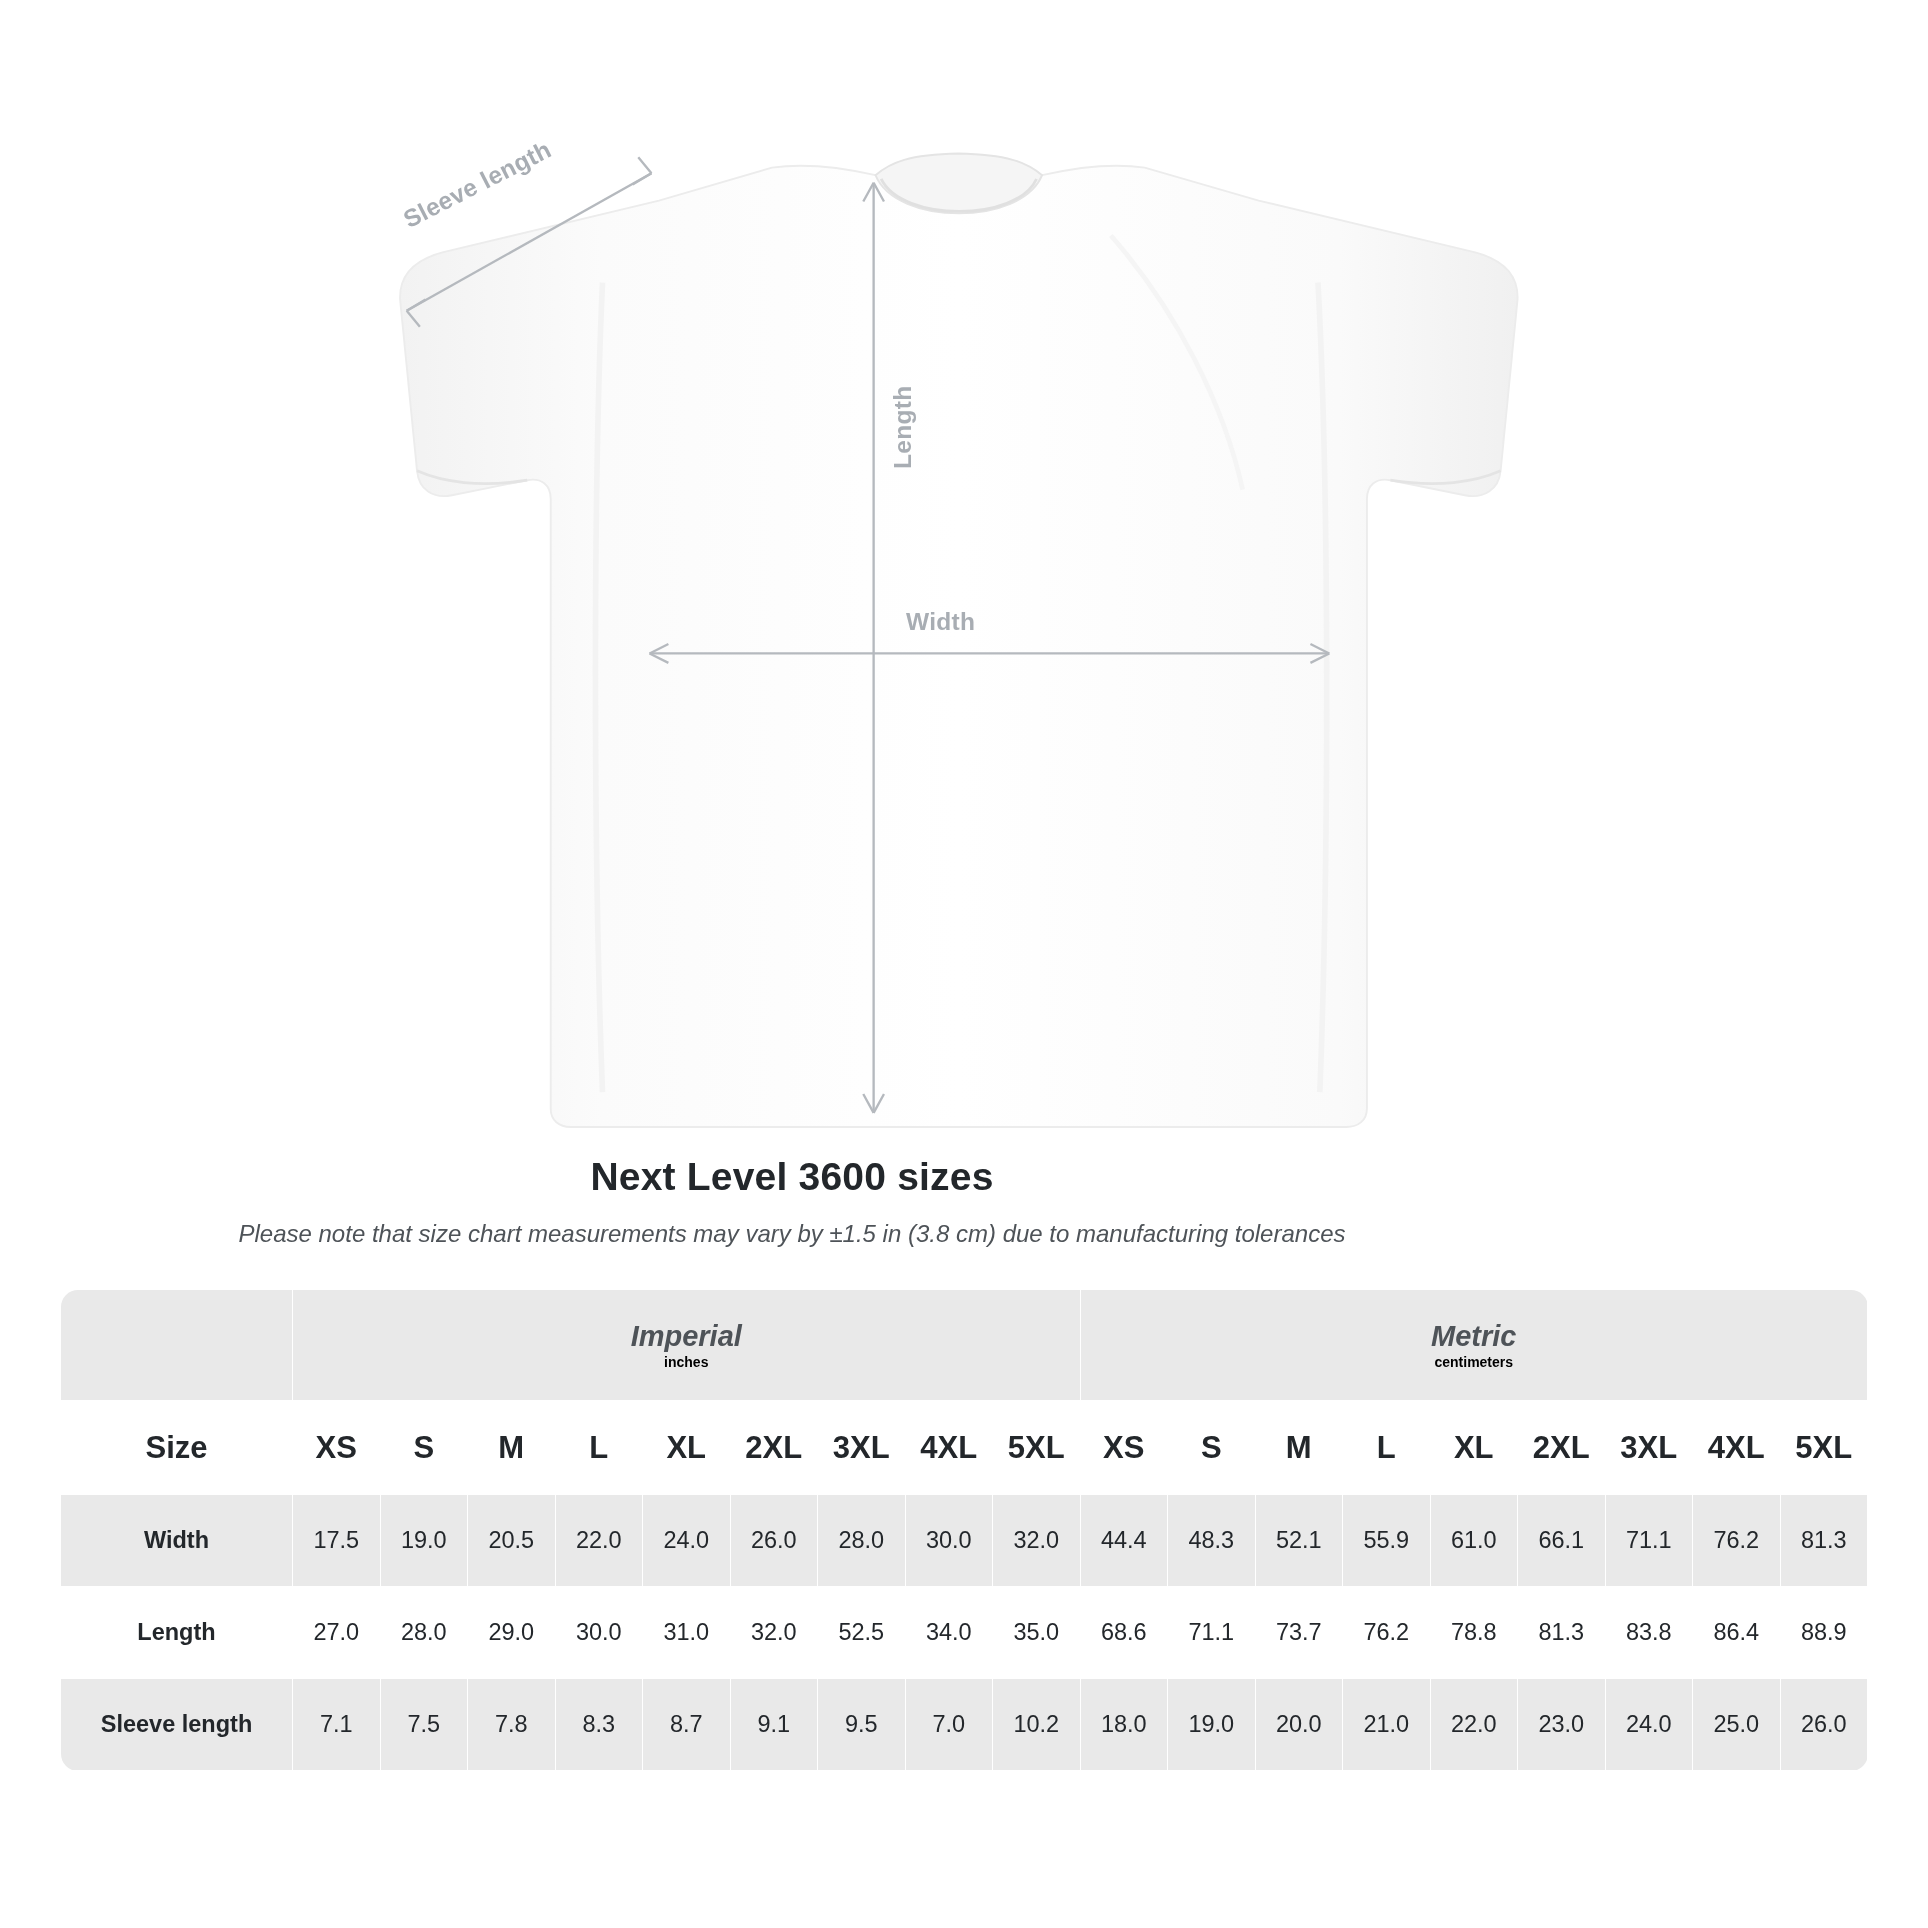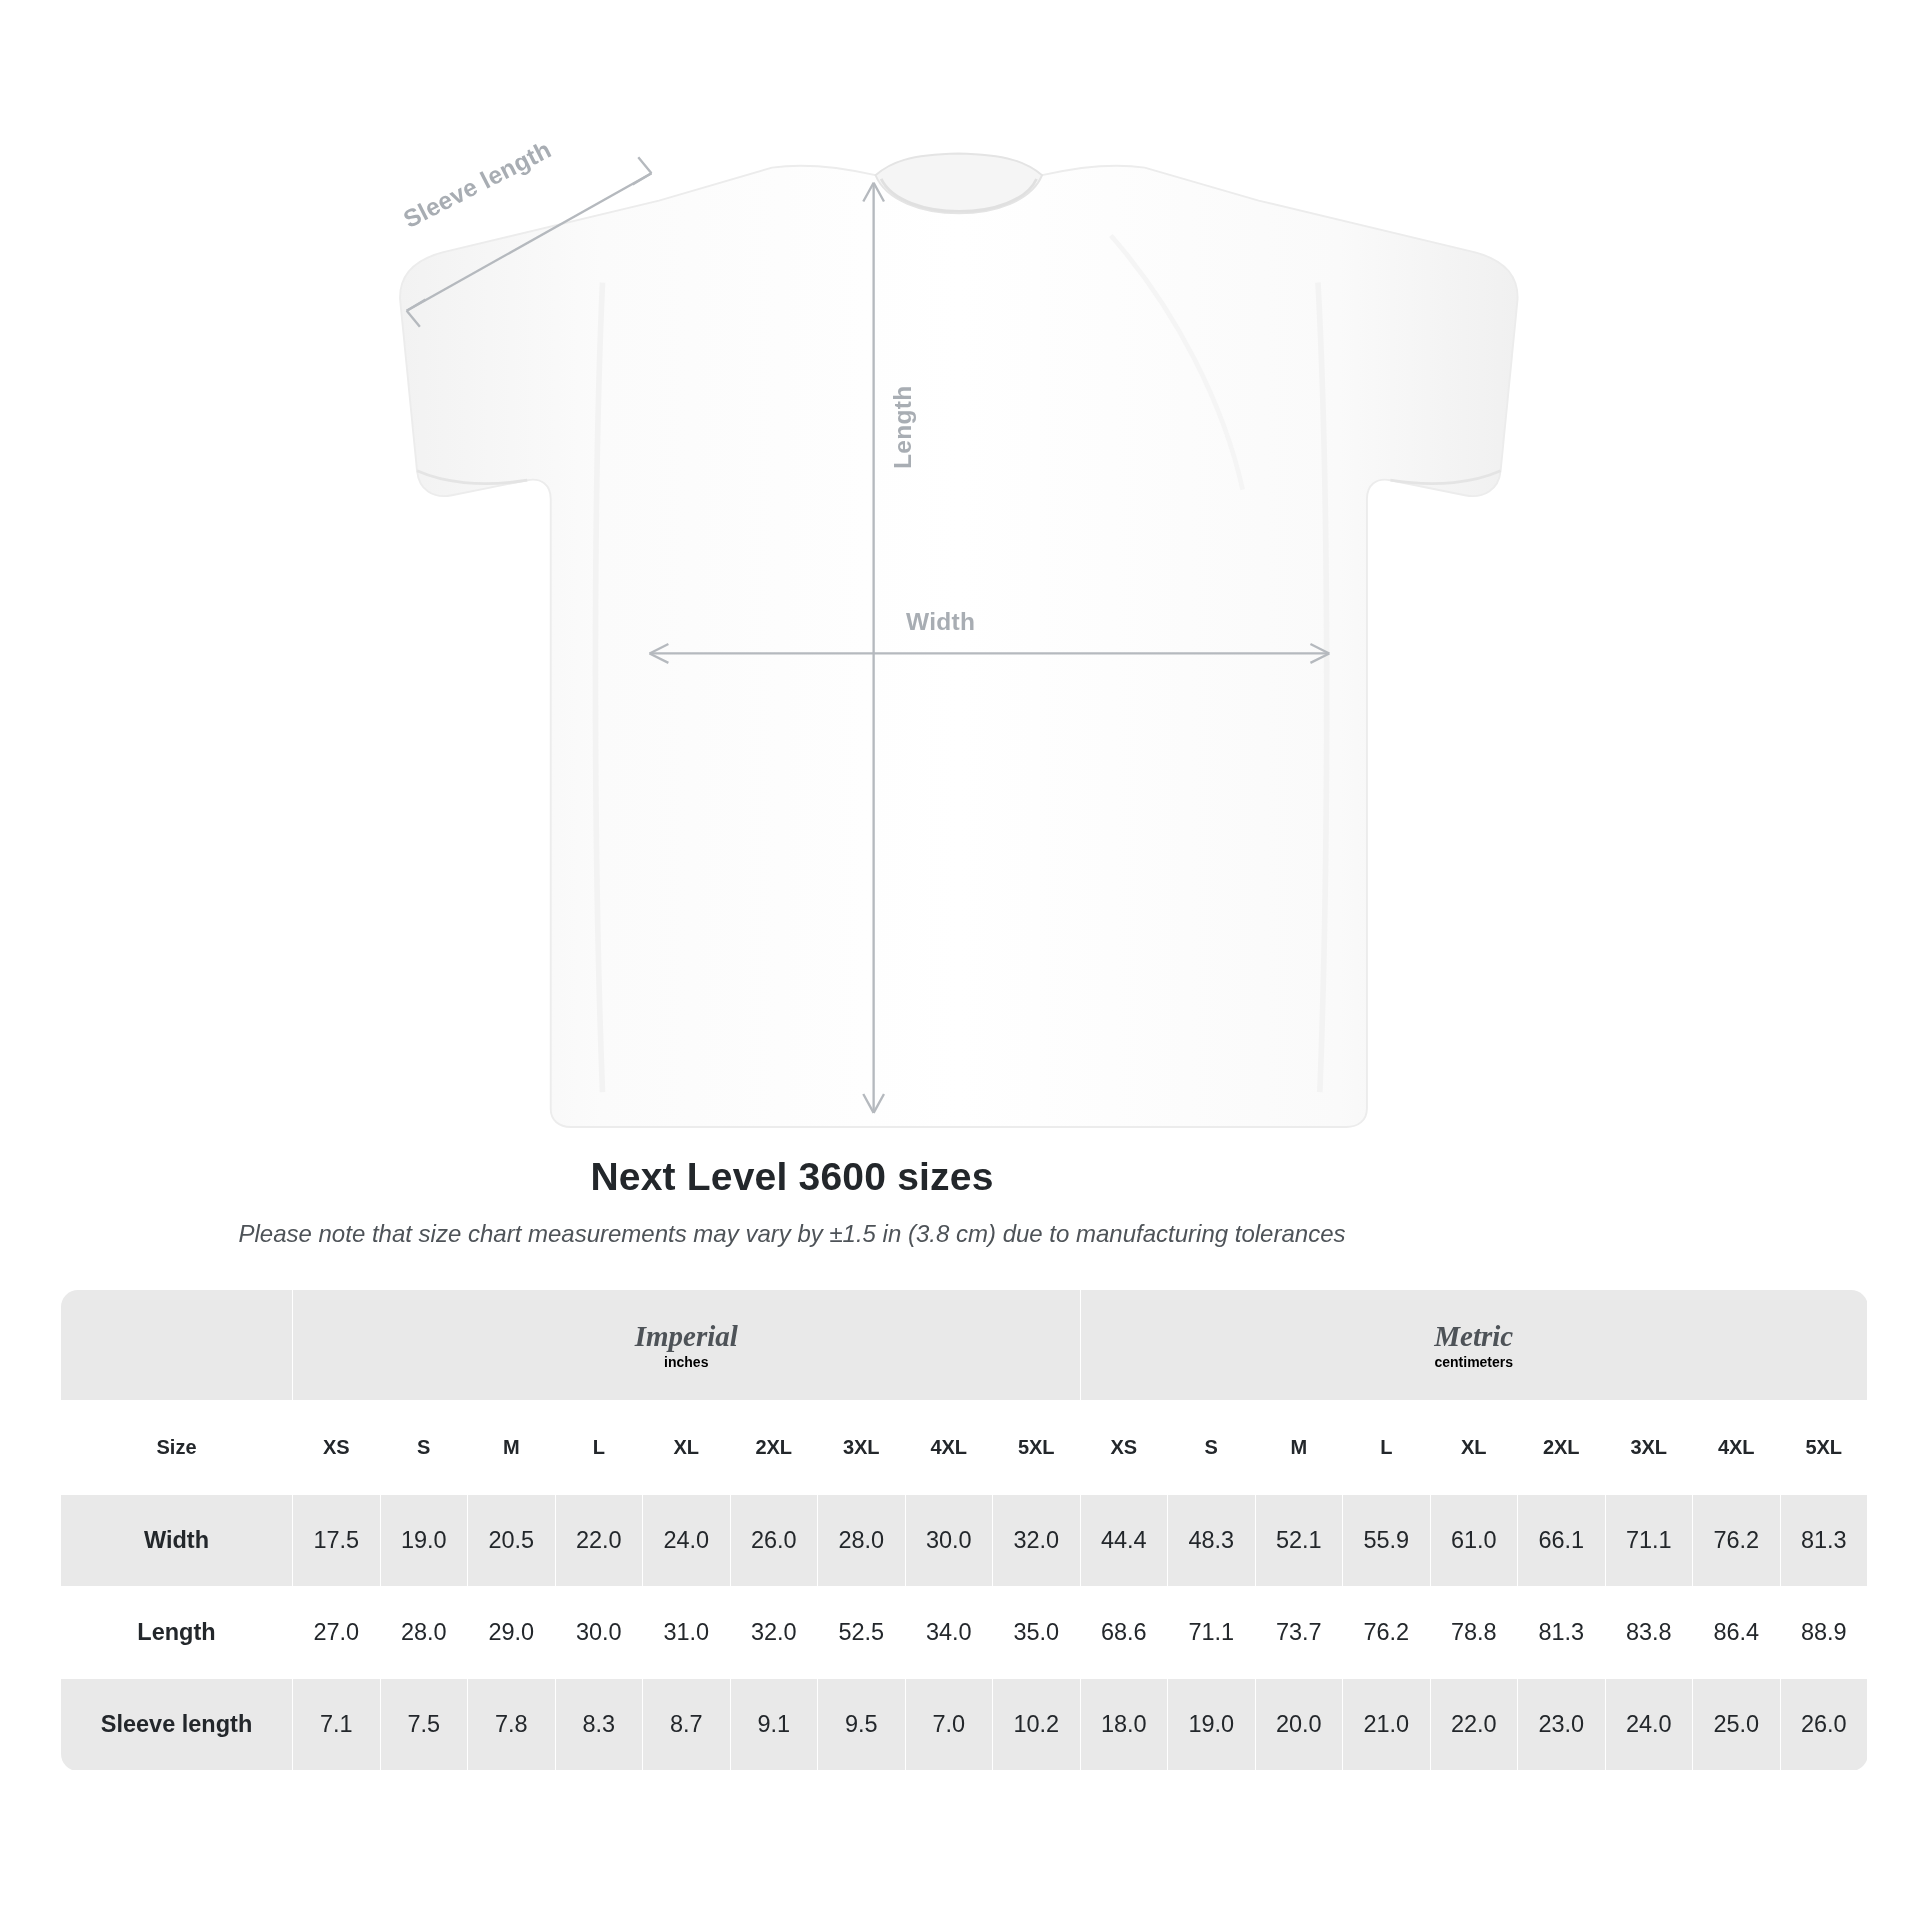--- a/index.html
+++ b/index.html
@@ -97,37 +97,36 @@
     background: #e9e9e9;
     height: 111px;
     border-top-left-radius: 0;
   }
   .unit-head .unit-name {
     font-size: 29px;
     font-style: italic;
     font-weight: bold;
     color: #4e5358;
     line-height: 1.15;
-    font-family: Liberation Serif, serif;
   }
   .unit-head .unit-sub {
     font-size: 14px;
     color: #000000;
     line-height: 1.3;
   }
   .corner-cell {
     background: #e9e9e9;
   }
   .corner-cell-tl { border-top-left-radius: 17px; }
   .corner-cell-tr { border-top-right-radius: 17px; }
 
   tr.head-row th {
     background: #ffffff;
     height: 94px;
-    font-size: 20px;
+    font-size: 31px;
     font-weight: bold;
     color: #23272b;
   }
   tr.head-row th.row-label {
     background: #ffffff;
   }
 
   tr.data-row td {
     height: 92px;
   }

